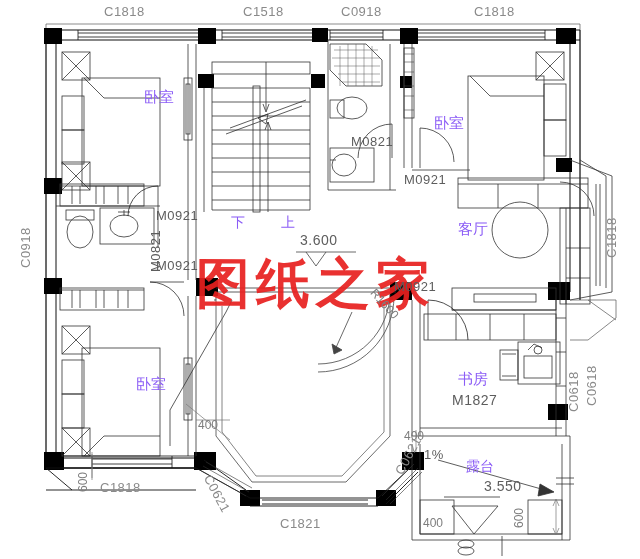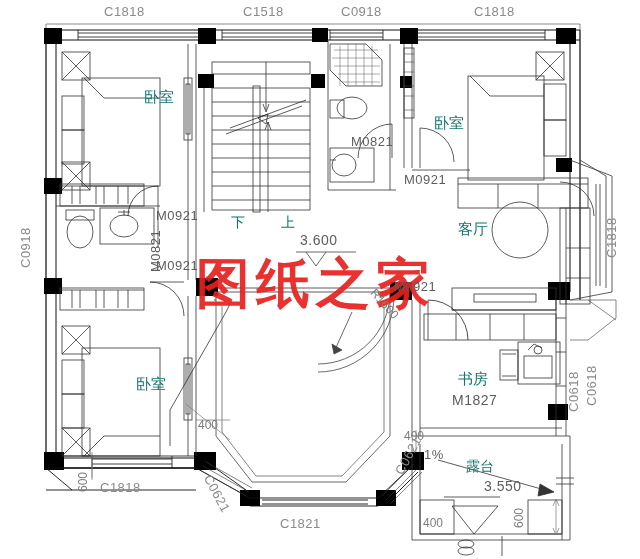--- a/index.html
+++ b/index.html
@@ -3,21 +3,21 @@
 <meta charset="utf-8">
 <style>
   html,body{margin:0;padding:0;background:#ffffff;}
   body{width:640px;height:559px;overflow:hidden;
        font-family:"Liberation Sans","DejaVu Sans",sans-serif;}
   #plan{position:relative;width:640px;height:559px;background:#fff;}
   svg{position:absolute;left:0;top:0;}
   .lbl{position:absolute;color:#8a8a8a;font-size:13px;letter-spacing:.5px;
        white-space:nowrap;font-family:"Liberation Sans",sans-serif;}
   .lbl.dk{color:#5d5d5d;}
-  .cn{position:absolute;color:#0f766e;font-size:15px;white-space:nowrap;
+  .cn{position:absolute;color:#8b5cf6;font-size:15px;white-space:nowrap;
       font-family:"DejaVu Sans","Liberation Sans",sans-serif;}
   .dim{position:absolute;color:#7d7d7d;font-size:12px;white-space:nowrap;}
   .rot90{transform:rotate(-90deg);transform-origin:left top;}
   #watermark{position:absolute;left:196px;top:228px;font-size:54px;
      color:#e8201f;font-weight:bold;letter-spacing:6px;
      font-family:"DejaVu Sans","Liberation Sans",sans-serif;
      opacity:.92;pointer-events:none;margin-top:20px;}
 </style>
 </head>
 <body>

